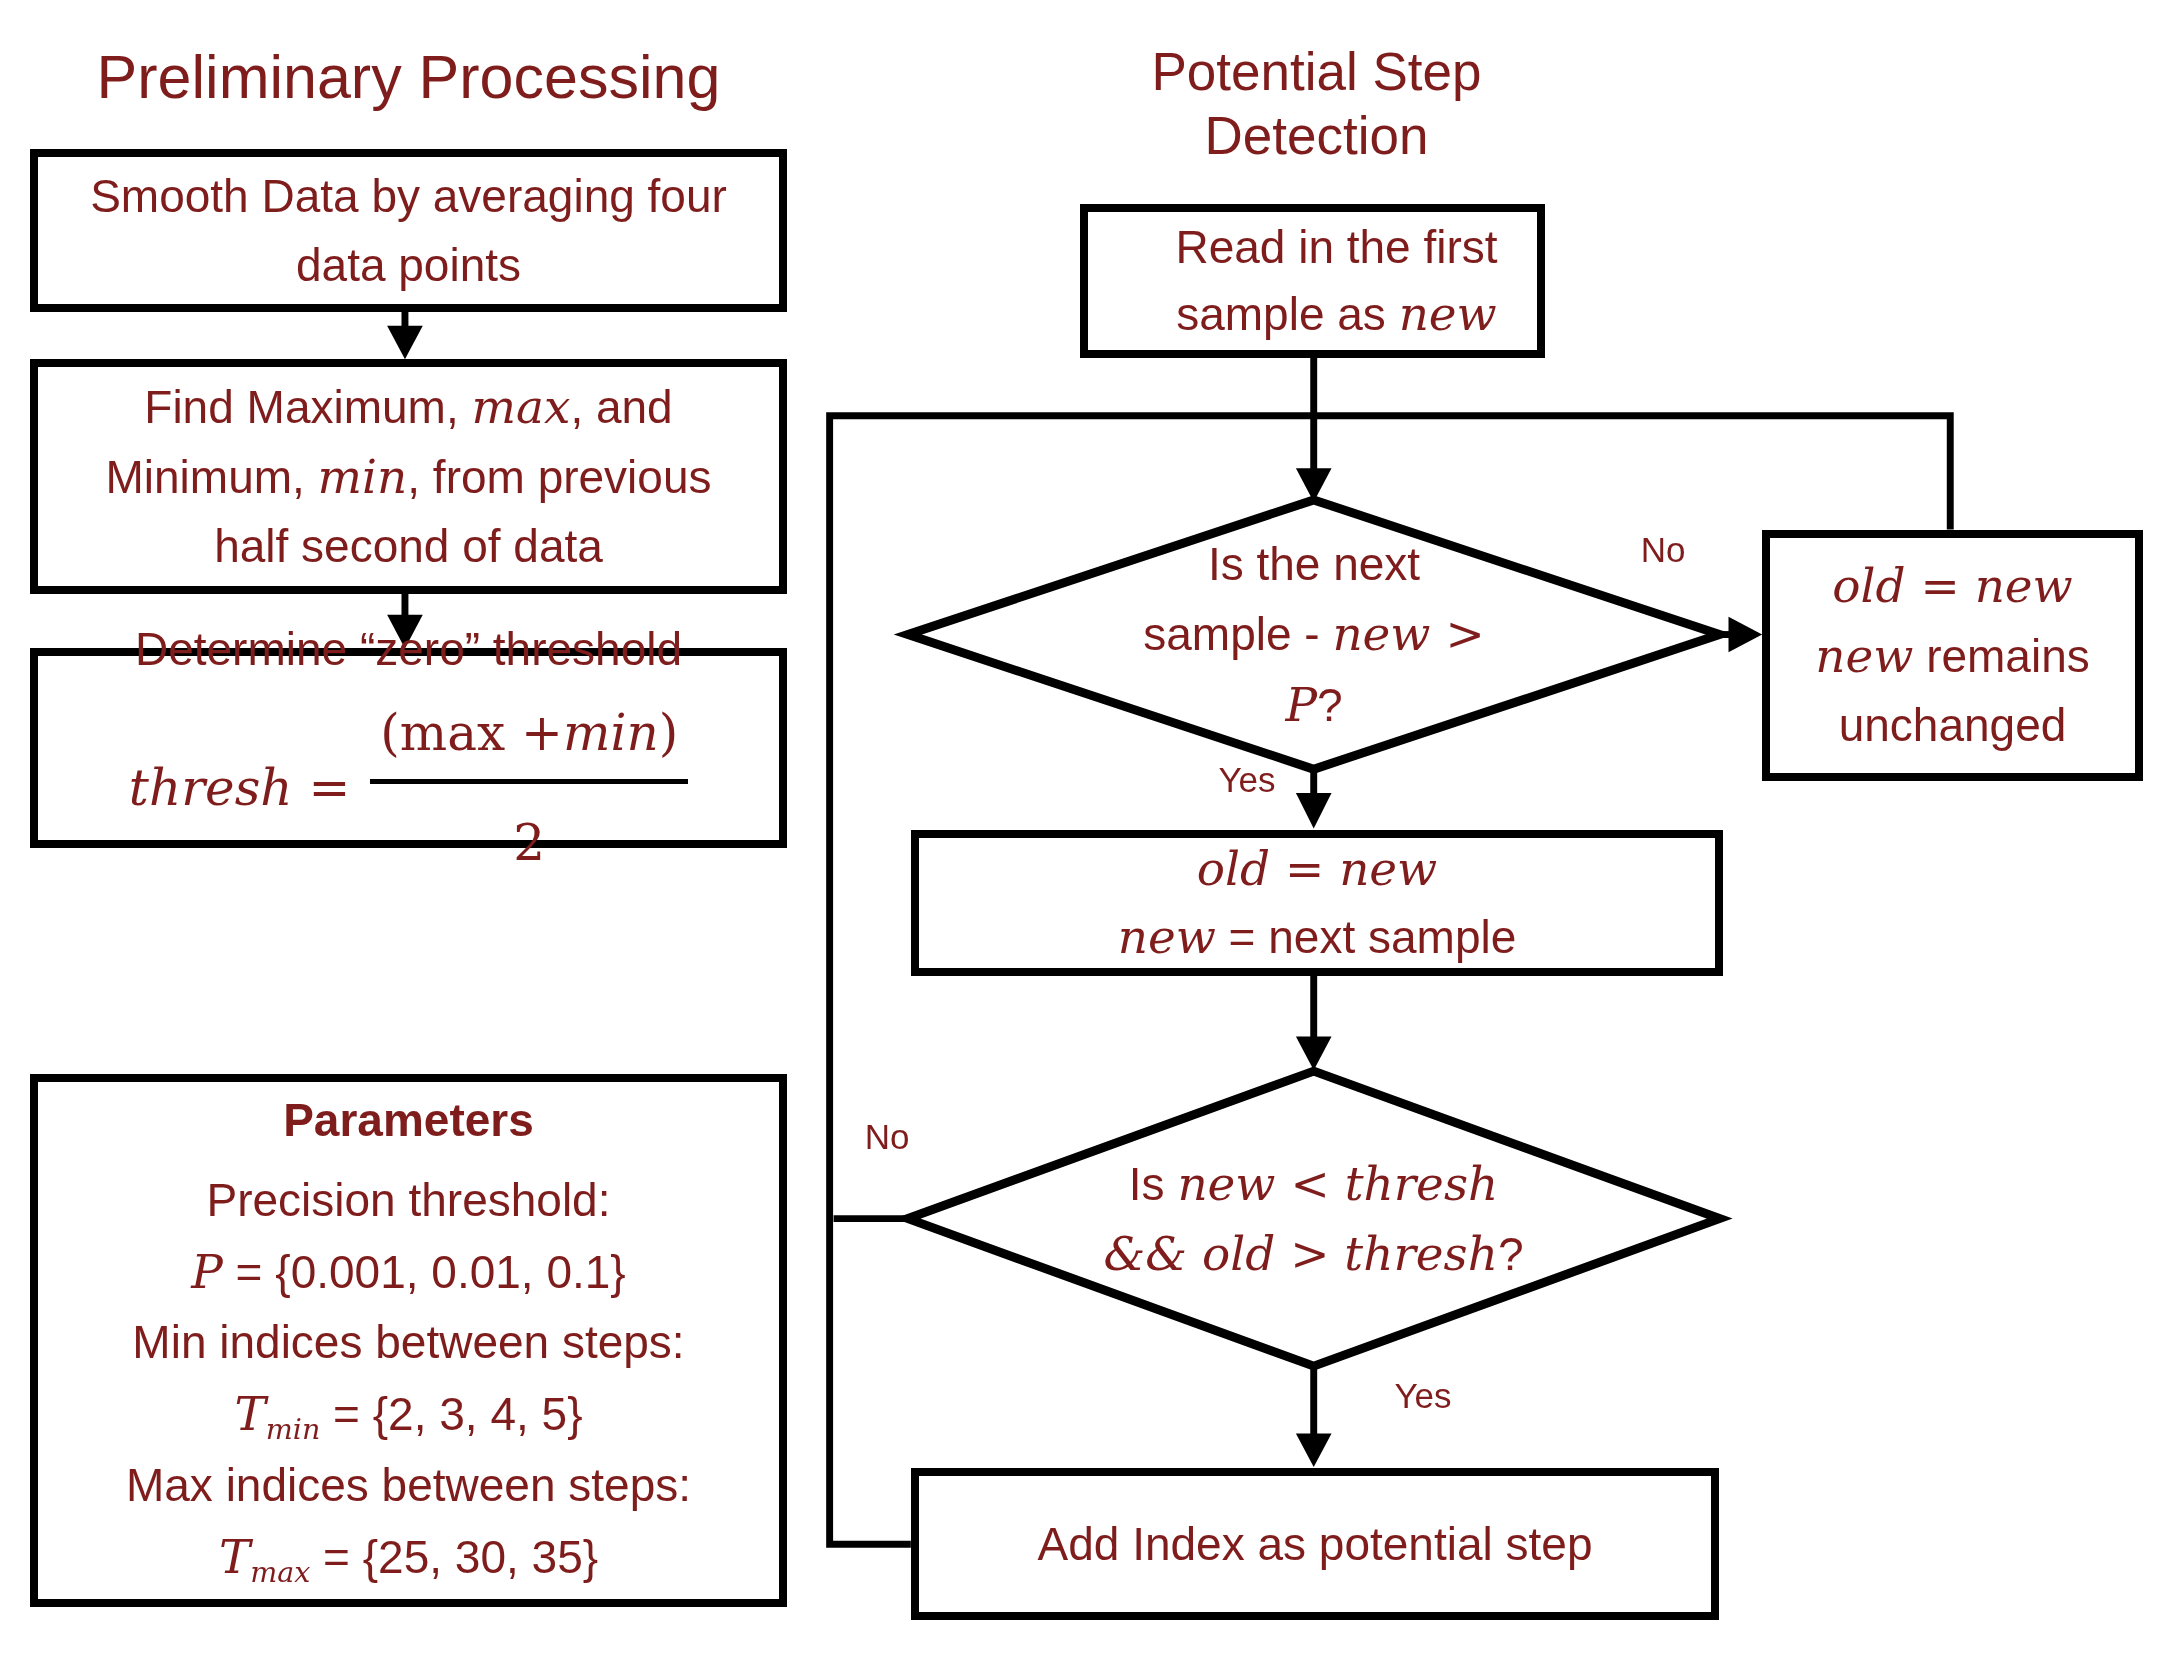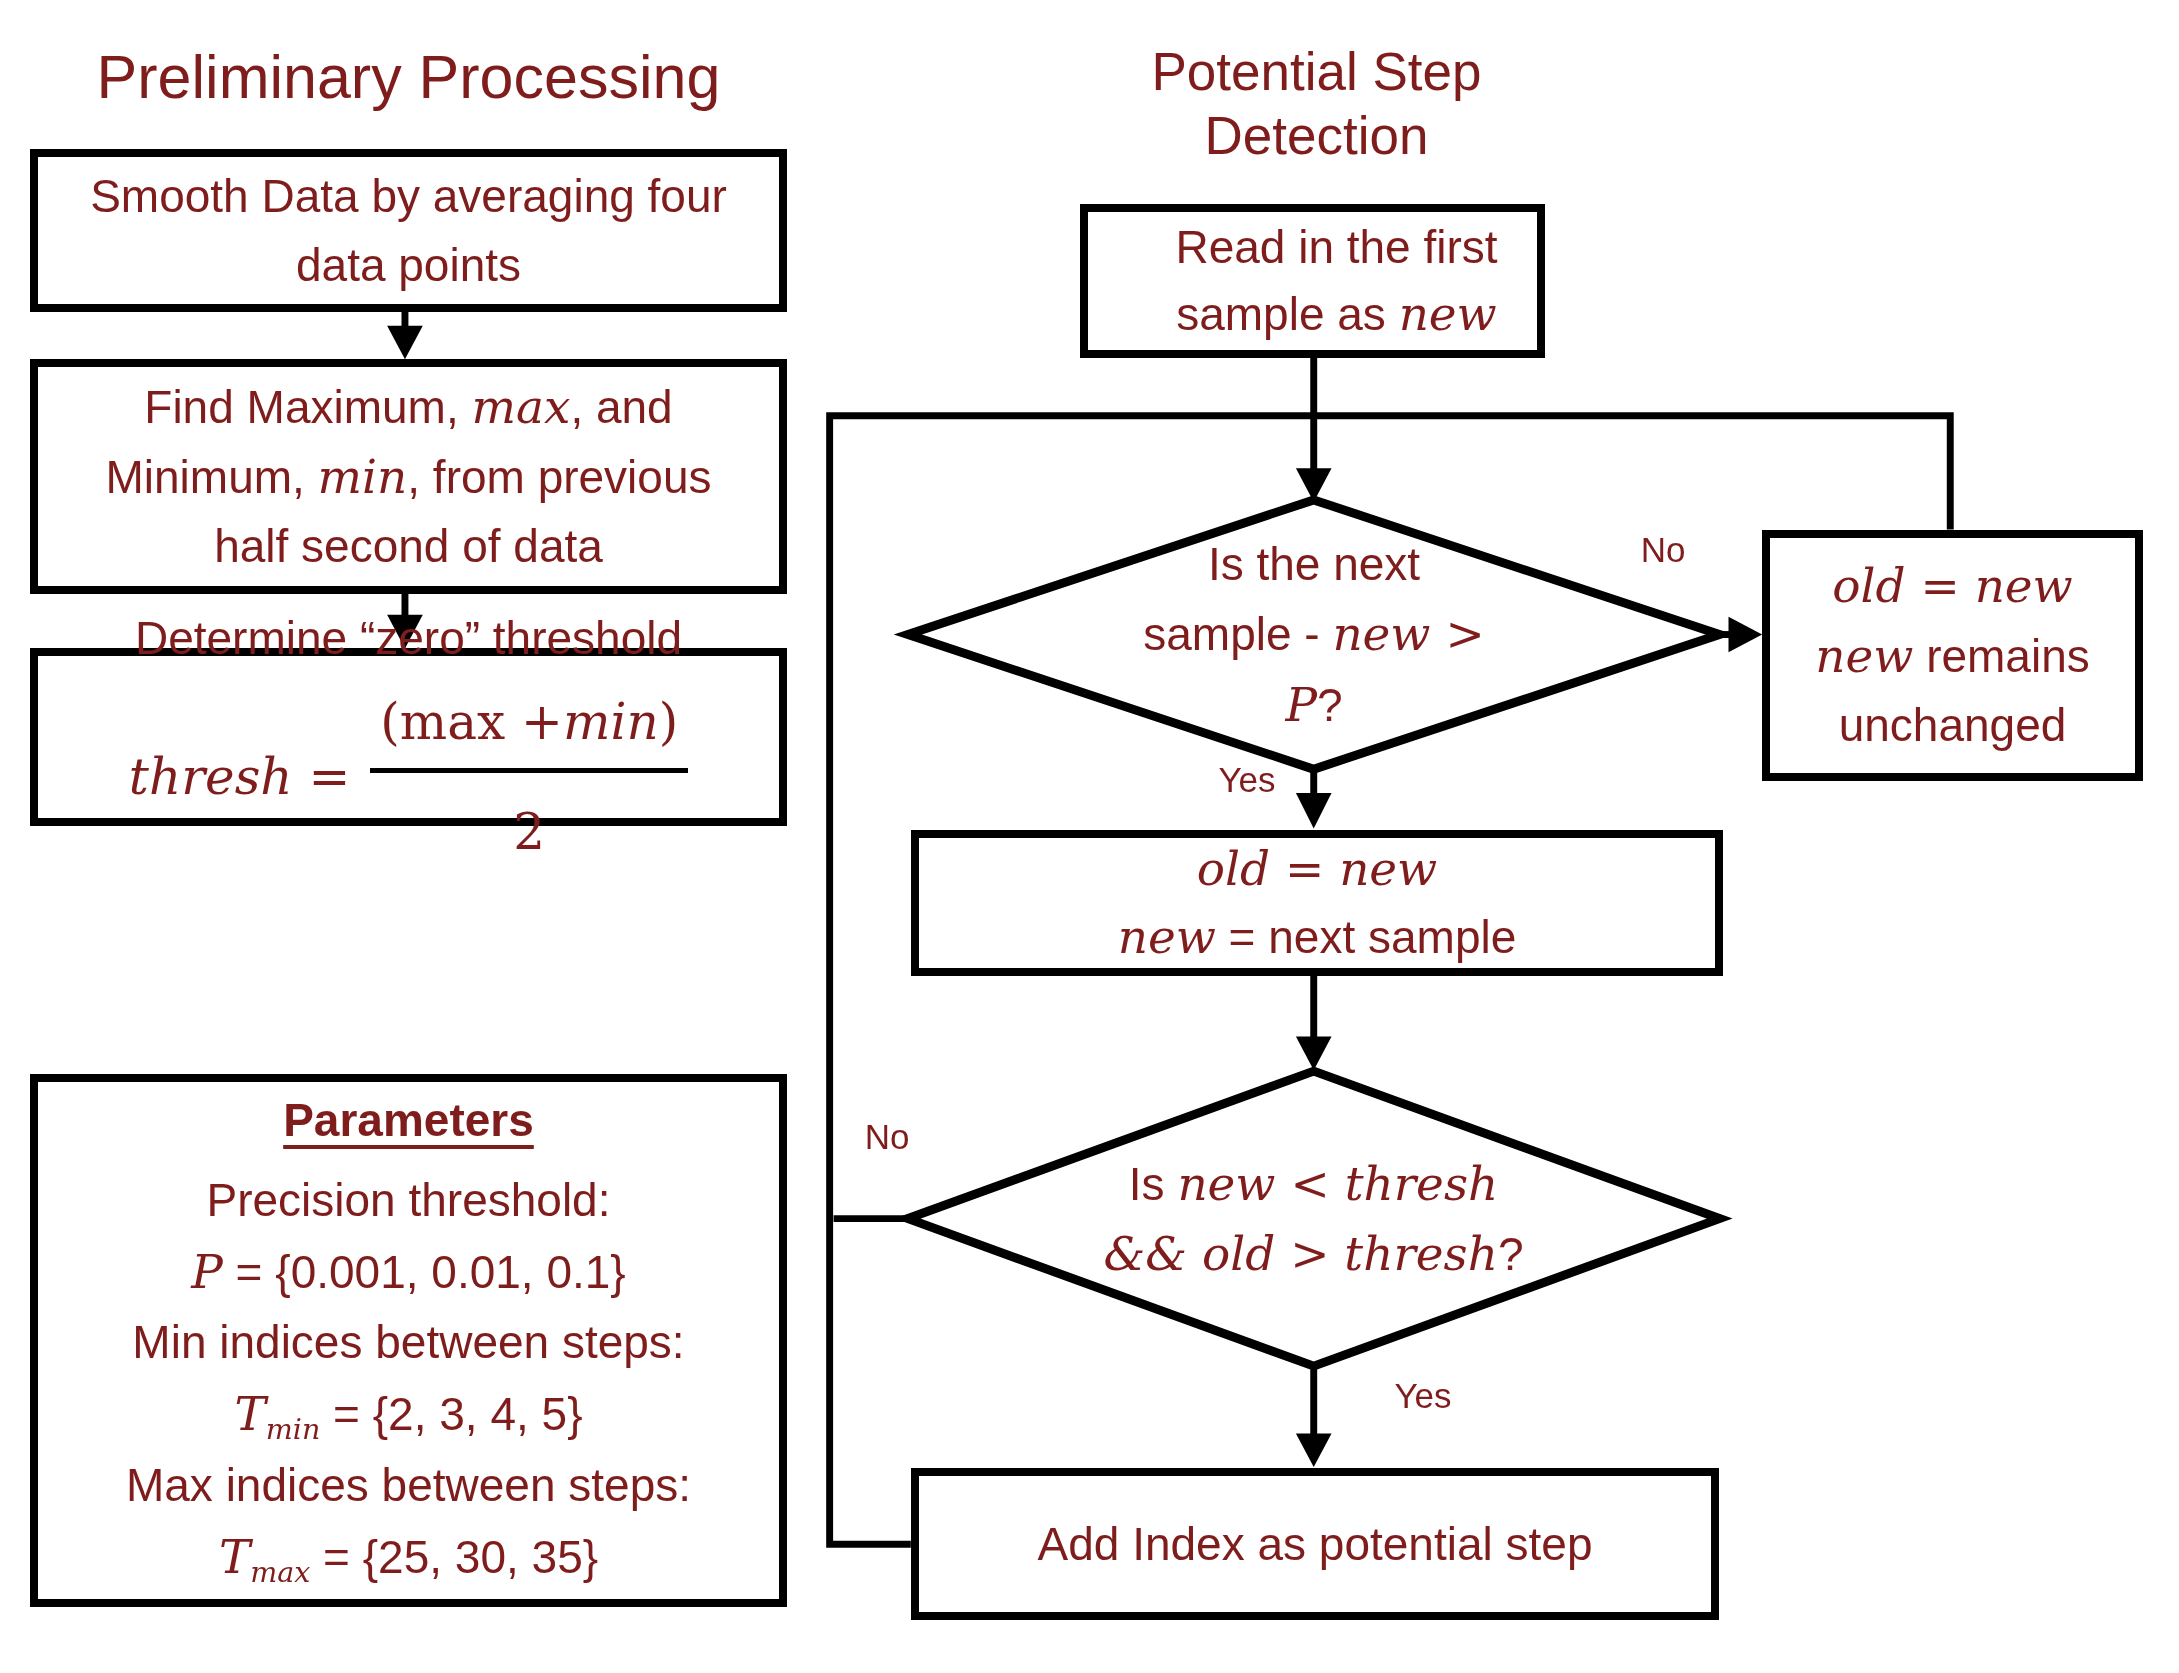--- a/index.html
+++ b/index.html
@@ -25,21 +25,21 @@
   #right-title{left:1049px;top:40px;width:535px;font-size:53px;line-height:1.2;}
   .eq{
     display:flex;align-items:center;justify-content:center;gap:20px;
     font-family:"DejaVu Serif",serif;font-size:50px;margin-top:12px;
   }
   .eq .m{font-size:1em;}
   .frac{display:inline-flex;flex-direction:column;align-items:center;gap:16px;}
   .num{border-bottom:5px solid #000;padding:0 10px 8px 10px;}
   .den{padding-top:6px;}
   .params-heading{
-    font-weight:bold;text-decoration:underline;
+    font-weight:bold;
     text-decoration-thickness:4px;text-underline-offset:9px;margin-bottom:10px;
   }
   #box-read{line-height:1.45;padding-left:48px;}
   #box-old-next{line-height:1.45;}
 </style>
 </head>
 <body>
 
 <div id="canvas" style="background: rgb(255, 255, 255); color: #7f1d1d;">
 
@@ -83,21 +83,21 @@
     <div><span>Smooth Data by averaging four</span></div>
     <div><span>data points</span></div>
   </div>
 
   <div class="box" style="left:30px;top:359px;width:757px;height:235px;">
     <div><span>Find Maximum, </span><span class="m">max</span><span>, and</span></div>
     <div><span>Minimum, </span><span class="m">min</span><span>, from previous</span></div>
     <div><span>half second of data</span></div>
   </div>
 
-  <div class="box" style="left:30px;top:648px;width:757px;height:178px;">
+  <div class="box" style="left:30px;top:648px;width:757px;height:200px;">
     <div><span>Determine “zero” threshold</span></div>
     <div class="eq">
       <span><span class="m">thresh</span><span> =</span></span>
       <span class="frac">
         <span class="num"><span>(max +</span><span class="m">min</span><span>)</span></span>
         <span class="den">2</span>
       </span>
     </div>
   </div>
 

